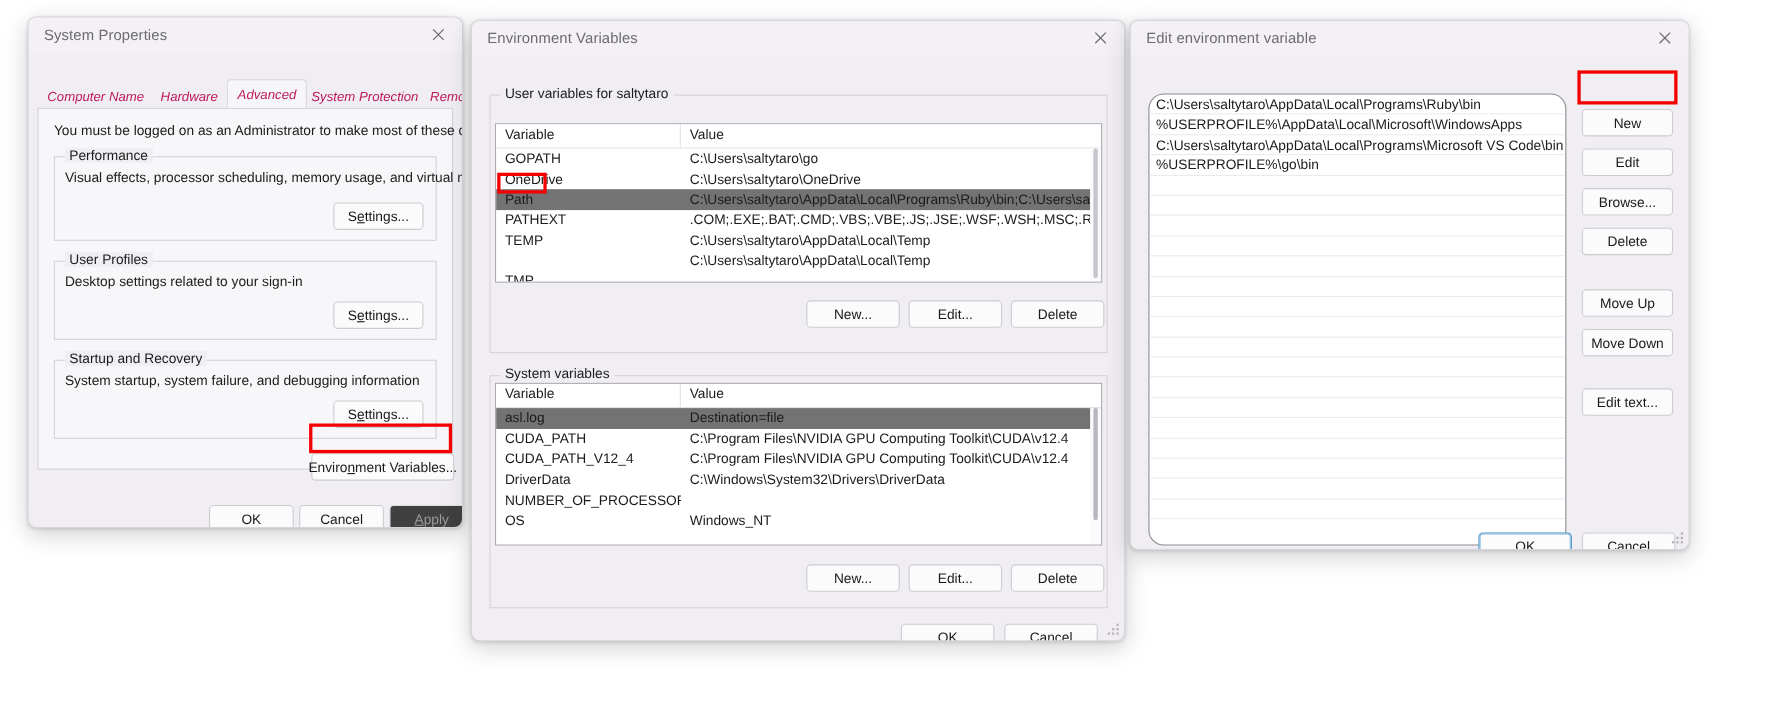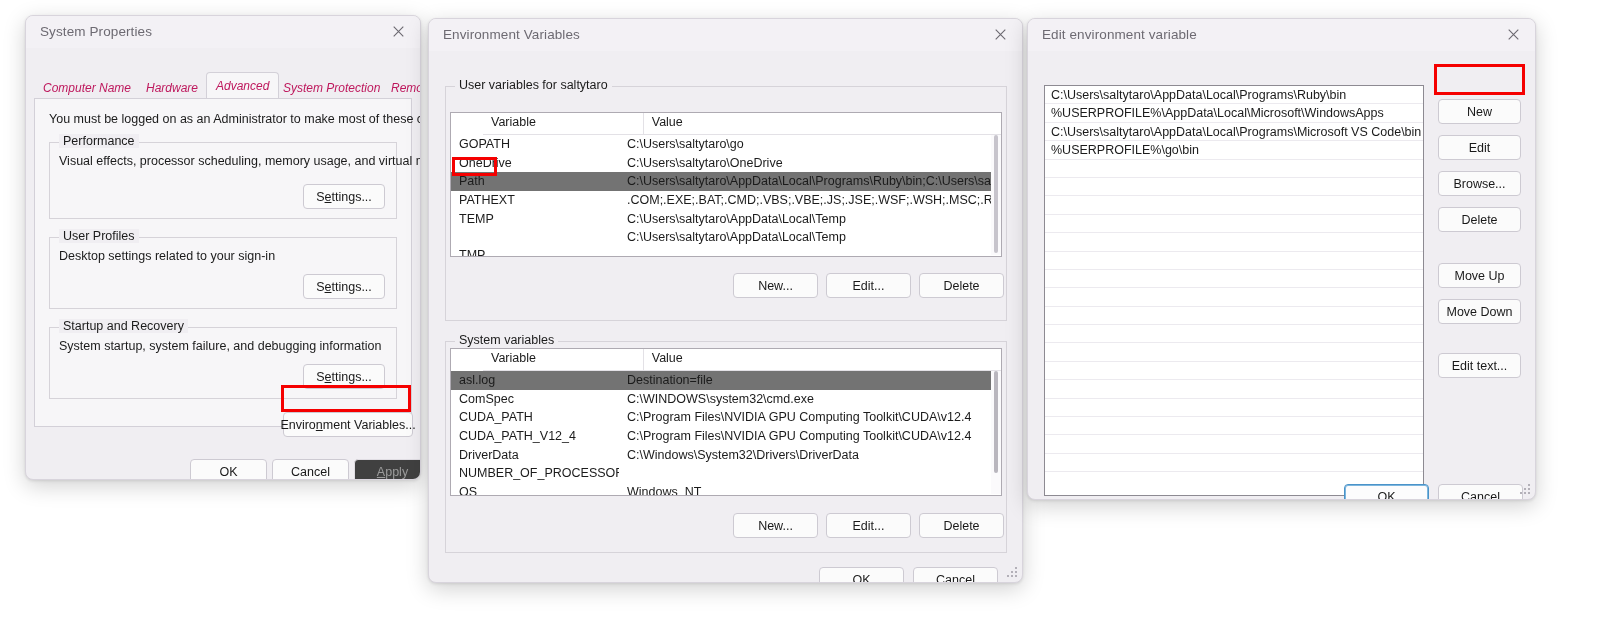--- a/index.html
+++ b/index.html
@@ -161,21 +161,20 @@
     background: #ffffff;
     border: 1px solid #aeaab2;
     box-sizing: border-box;
     overflow: hidden;
   }
   .lv-head {
     display: flex;
     height: 21px;
     border-bottom: 1px solid #e3e1e6;
     background: #ffffff;
-    margin-left: 32px;
   }
   .lv-head .cell {
     font-size: 12.5px;
     color: #1b1b1b;
     padding: 2px 0 0 8px;
     box-sizing: border-box;
     white-space: nowrap;
   }
   .lv-head .cell.c1 { border-right: 1px solid #e3e1e6; }
   .lv-row {
@@ -408,24 +407,20 @@
         <div class="lv-head">
           <div class="cell c1" style="width:168px;">Variable</div>
           <div class="cell" style="width:374px;">Value</div>
         </div>
         <div class="lv-body">
           <div class="lv-row sel">
             <div class="cell" style="width:168px;">asl.log</div>
             <div class="cell" style="width:374px;">Destination=file</div>
           </div>
           <div class="lv-row">
-            <div class="cell" style="width:168px;">ComSpec</div>
-            <div class="cell" style="width:374px;">C:\WINDOWS\system32\cmd.exe</div>
-          </div>
-          <div class="lv-row">
             <div class="cell" style="width:168px;">CUDA_PATH</div>
             <div class="cell" style="width:374px;">C:\Program Files\NVIDIA GPU Computing Toolkit\CUDA\v12.4</div>
           </div>
           <div class="lv-row">
             <div class="cell" style="width:168px;">CUDA_PATH_V12_4</div>
             <div class="cell" style="width:374px;">C:\Program Files\NVIDIA GPU Computing Toolkit\CUDA\v12.4</div>
           </div>
           <div class="lv-row">
             <div class="cell" style="width:168px;">DriverData</div>
             <div class="cell" style="width:374px;">C:\Windows\System32\Drivers\DriverData</div>
@@ -479,21 +474,21 @@
       <div class="title-text">Edit environment variable</div>
       <div class="close-btn">
         <svg width="11" height="11" viewBox="0 0 11 11">
           <path d="M0.7 0.7 L10.3 10.3 M10.3 0.7 L0.7 10.3" stroke="#6b6870" stroke-width="1.1" fill="none"></path>
         </svg>
       </div>
     </div>
 
     <div class="client">
 
-      <div class="pathlist" style="left:16px; top:34px; width:380px; height:411px;">
+      <div class="pathlist" style="left:16px; top:34px; width:380px; height:411px;border-radius:14px;">
         <div class="pl-row">C:\Users\saltytaro\AppData\Local\Programs\Ruby\bin</div>
         <div class="pl-row">%USERPROFILE%\AppData\Local\Microsoft\WindowsApps</div>
         <div class="pl-row">C:\Users\saltytaro\AppData\Local\Programs\Microsoft VS Code\bin</div>
         <div class="pl-row">%USERPROFILE%\go\bin</div>
         <div class="pl-row"></div>
         <div class="pl-row"></div>
         <div class="pl-row"></div>
         <div class="pl-row"></div>
         <div class="pl-row"></div>
         <div class="pl-row"></div>

